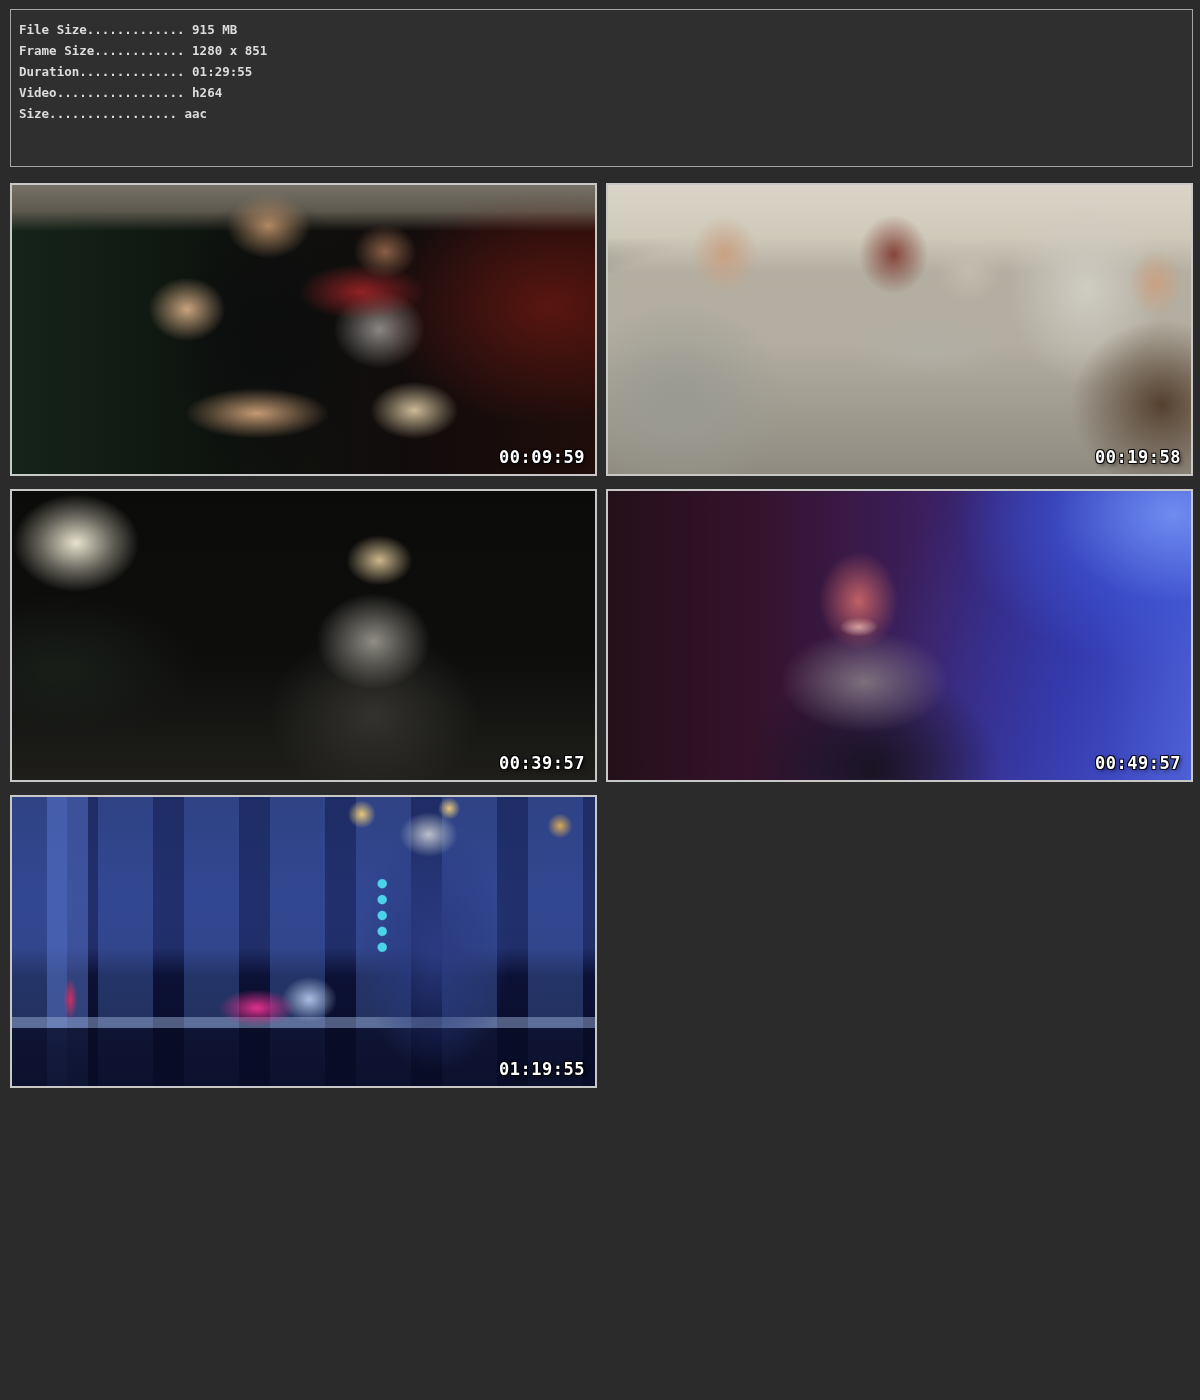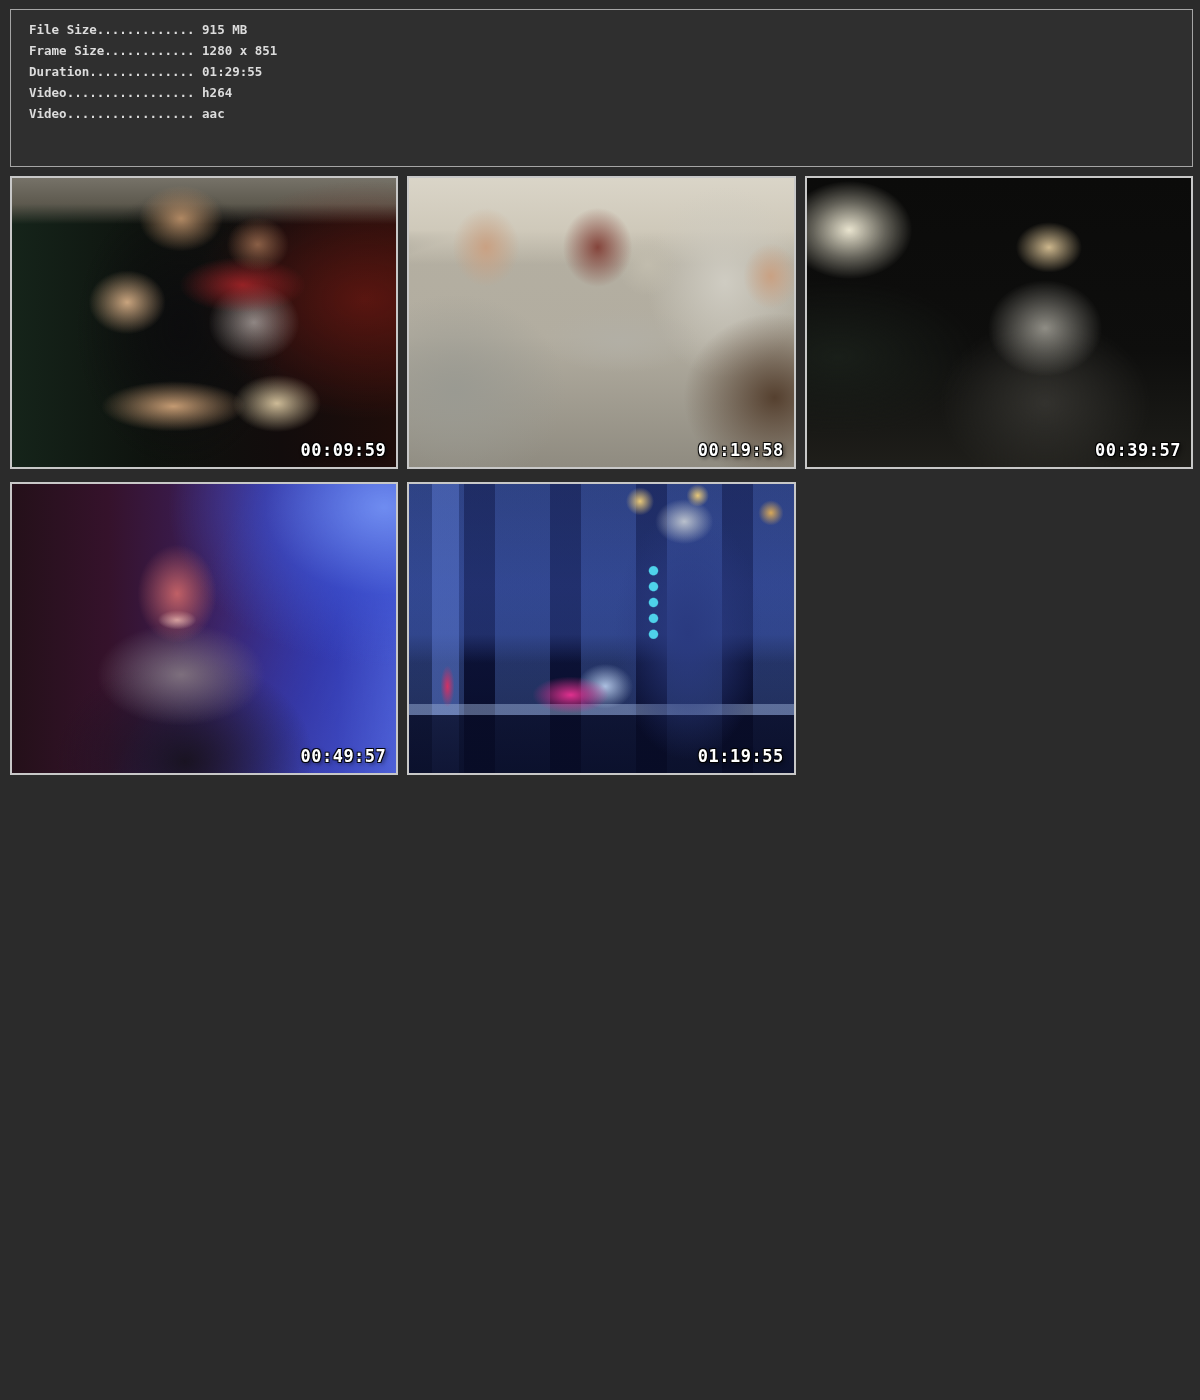--- a/index.html
+++ b/index.html
@@ -10,34 +10,34 @@
     overflow:hidden;
   }
   .page{box-sizing:border-box;width:1200px;padding:9px 7px 10px 10px;}
 
   
   .file-info{
     box-sizing:border-box;
     height:158px;
     background:#2f2f2f;
     border:1px solid #a5a5a5;
-    padding:9px 18px;
-    margin-bottom:9px;
+    padding:9px 8px;
+    margin-bottom:16px;
   }
   .info-line{
     font-weight:bold;
     font-size:12.5px;
     line-height:21px;
     color:#dcdcdc;
     white-space:pre;
     font-family:"DejaVu Sans Mono","Liberation Mono",monospace;
   }
 
   
-  .grid{display:grid;grid-template-columns:1fr 1fr 1fr;gap:13px 9px;}
+  .grid{display:grid;grid-template-columns:1fr 1fr;gap:13px 9px;}
   .thumb{
     position:relative;
     height:289px;
     border:2px solid #c8c8c8;
     background:#101010;
     overflow:hidden;
   }
   .scene{position:absolute;inset:0;}
   .timestamp{
     position:absolute;right:10px;bottom:7px;
@@ -155,21 +155,21 @@
 </head>
 <body>
 
 <div class="page">
 
   <div class="file-info">
     <div class="info-line">File Size............. 915 MB</div>
     <div class="info-line">Frame Size............ 1280 x 851</div>
     <div class="info-line">Duration.............. 01:29:55</div>
     <div class="info-line">Video................. h264</div>
-    <div class="info-line">Video................. aac</div>
+    <div class="info-line">Size................. aac</div>
   </div>
 
   <div class="grid">
 
     <div class="thumb">
       <div class="scene s1"></div>
       <div class="timestamp">00:09:59</div>
     </div>
 
     <div class="thumb">

